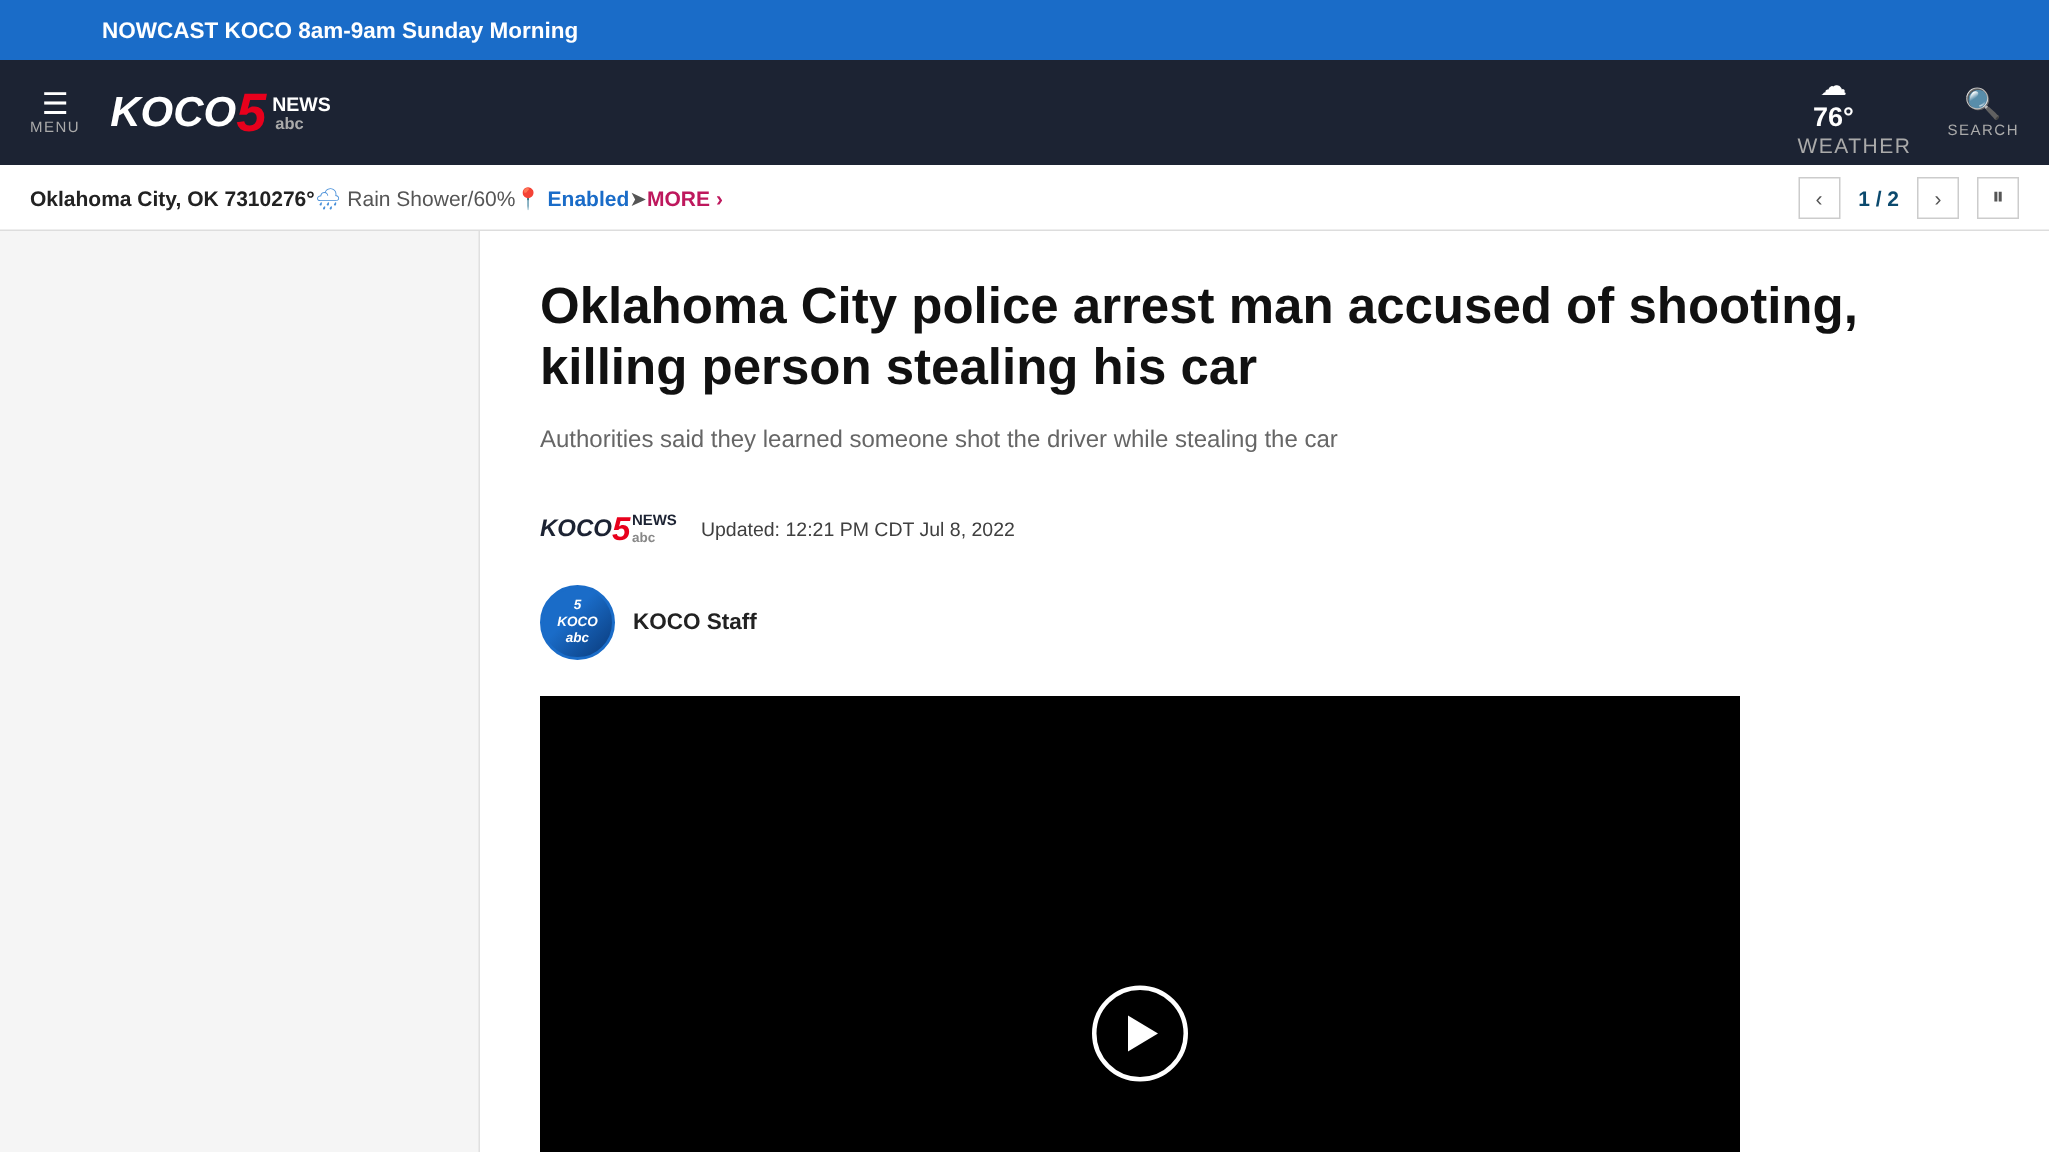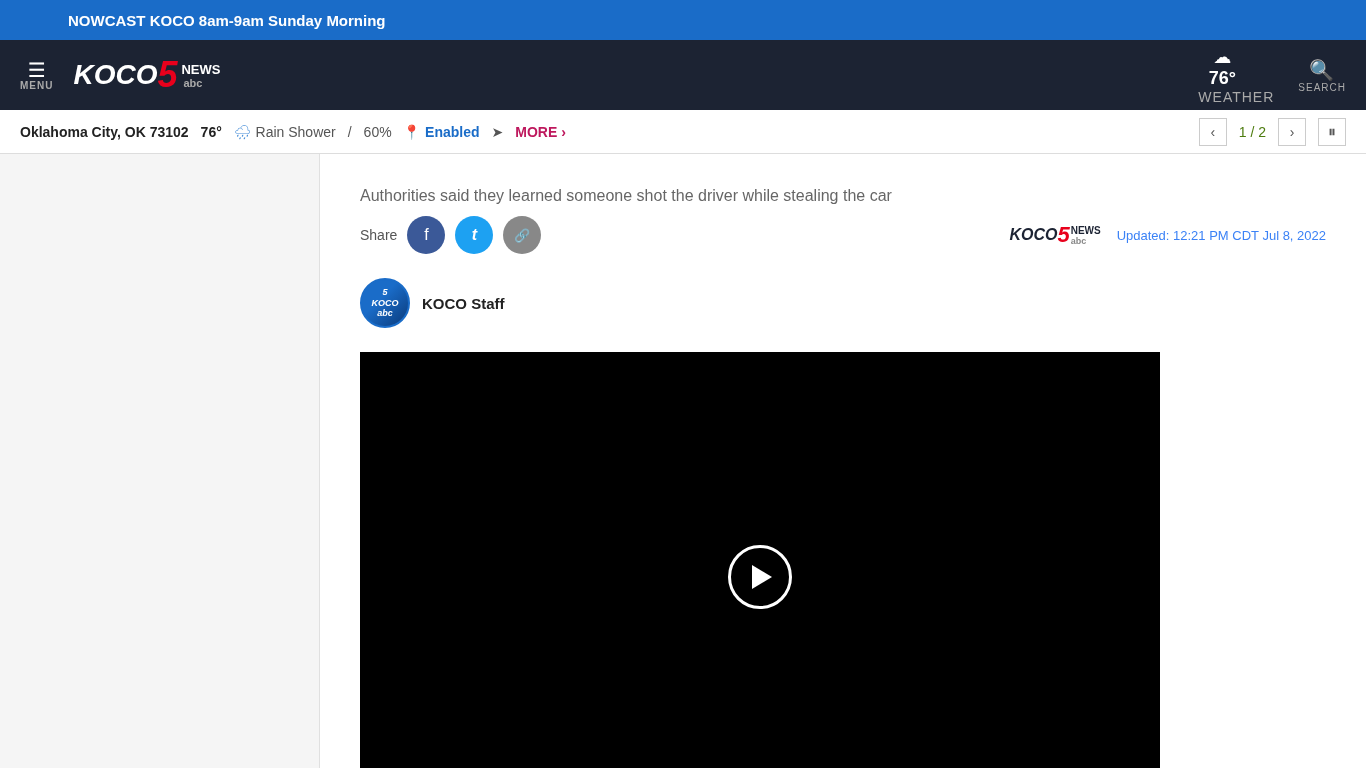--- a/index.html
+++ b/index.html
@@ -35,21 +35,21 @@
       background: #1c2333;
       display: flex;
       align-items: center;
       padding: 0 20px;
       height: 70px;
       justify-content: space-between;
     }
     .header-left { display: flex; align-items: center; gap: 20px; }
     .menu-btn { color: #fff; text-align: center; cursor: pointer; }
     .menu-btn .hamburger { font-size: 20px; line-height: 1; }
-    .menu-btn .menu-label { font-size: 10px; color: #aaa; text-transform: uppercase; letter-spacing: 1px; font-weight: bold; }
+    .menu-btn .menu-label { font-size: 10px; color: #aaa; text-transform: uppercase; letter-spacing: 1px; }
     .logo-area { display: flex; align-items: center; }
     .logo-koco {
       color: #fff;
       font-size: 28px;
       font-weight: 900;
       font-style: italic;
       line-height: 1;
     }
     .logo-news5 {
       color: #fff;
@@ -82,32 +82,32 @@
     .weather-bar {
       background: #fff;
       border-bottom: 1px solid #ddd;
       display: flex;
       align-items: center;
       padding: 0 20px;
       height: 44px;
       gap: 16px;
       font-size: 14px;
     }
-    .weather-bar-left { display: flex; align-items: flex-start; gap: 12px; flex: 1; }
+    .weather-bar-left { display: flex; align-items: flex-start; flex: 1; }
     .location-text { font-weight: 600; color: #222; }
     .temp-text { font-weight: 700; color: #222; }
     .condition-area { display: flex; align-items: center; gap: 4px; color: #555; }
     .rain-icon { color: #4a90d9; font-size: 14px; }
     .precip { color: #555; }
     .change-link { color: #1a6cc8; font-weight: 600; cursor: pointer; display: flex; align-items: center; gap: 4px; }
     .location-arrow { font-size: 14px; color: #555; cursor: pointer; }
     .more-btn { display: flex; align-items: center; gap: 4px; font-weight: 700; color: #be185d; cursor: pointer; background: none; border: none; font-size: 14px; }
     .weather-bar-right { display: flex; align-items: center; gap: 12px; }
     .nav-arrow { background: none; border: 1px solid #ccc; width: 28px; height: 28px; cursor: pointer; display: flex; align-items: center; justify-content: center; font-size: 14px; color: #555; }
-    .page-indicator { font-size: 14px; color: #4d7c0f; font-weight: 400; }
+    .page-indicator { font-size: 14px; color: #0c4a6e; font-weight: 700; }
     .pause-btn { background: none; border: 1px solid #ccc; width: 28px; height: 28px; cursor: pointer; display: flex; align-items: center; justify-content: center; font-size: 16px; color: #555; }
 
     
     .main-container {
       display: flex;
       max-width: 1366px;
     }
     .sidebar {
       width: 320px;
       min-height: 600px;
@@ -124,21 +124,21 @@
     .article-title {
       font-size: 34px;
       font-weight: 800;
       color: #111;
       line-height: 1.2;
       margin-bottom: 16px;
     }
     .article-subtitle {
       font-size: 16px;
       color: #666;
-      margin-bottom: 8px;
+      margin-bottom: 34px;
       line-height: 1.5;
     }
     .share-row {
       display: flex;
       align-items: center;
       justify-content: space-between;
       margin-bottom: 24px;
     }
     .share-left { display: flex; align-items: center; gap: 10px; }
     .share-label { font-size: 14px; color: #555; font-weight: 500; }
@@ -151,21 +151,21 @@
     .share-tw { background: #1da1f2; }
     .share-link { background: #888; }
     .share-right { display: flex; align-items: center; gap: 16px; }
     .koco-logo-small {
       display: flex; align-items: center;
     }
     .koco-small-text { font-size: 16px; font-weight: 900; font-style: italic; color: #1c2333; }
     .koco-small-5 { font-size: 22px; font-weight: 900; font-style: italic; color: #e8001c; }
     .koco-small-news { font-size: 10px; font-weight: 900; color: #1c2333; }
     .koco-small-abc { font-size: 9px; color: #888; font-weight: bold; }
-    .updated-text { font-size: 13px; color: #3b82f6; text-align: center; }
+    .updated-text { font-size: 13px; color: #404040; text-align: center; }
 
     
     .infinite-scroll-row {
       display: flex;
       align-items: center;
       justify-content: flex-end;
       gap: 12px;
       margin-bottom: 24px;
     }
     .infinite-label { font-size: 14px; color: #333; font-weight: 500; }
@@ -279,29 +279,24 @@
     <button class="pause-btn">⏸</button>
   </div>
 </div>
 
 <div class="main-container">
   <aside class="sidebar">
     
   </aside>
 
   <main class="content-area">
+    <h1 class="article-title">Oklahoma City police arrest man accused of shooting, killing person stealing his car</h1>
     <p class="article-subtitle">Authorities said they learned someone shot the driver while stealing the car</p>
 
     <div class="share-row">
-      <div class="share-left">
-        <span class="share-label">Share</span>
-        <button class="share-btn share-fb">f</button>
-        <button class="share-btn share-tw" style="font-style:italic;font-weight:900;">t</button>
-        <button class="share-btn share-link" style="font-size:13px;">🔗</button>
-      </div>
       <div class="share-right">
         <div class="koco-logo-small">
           <span class="koco-small-text">KOCO</span>
           <span class="koco-small-5">5</span>
           <div style="display:flex;flex-direction:column;margin-left:1px;">
             <span class="koco-small-news">NEWS</span>
             <span class="koco-small-abc">abc</span>
           </div>
         </div>
         <span class="updated-text">Updated: 12:21 PM CDT Jul 8, 2022</span>

